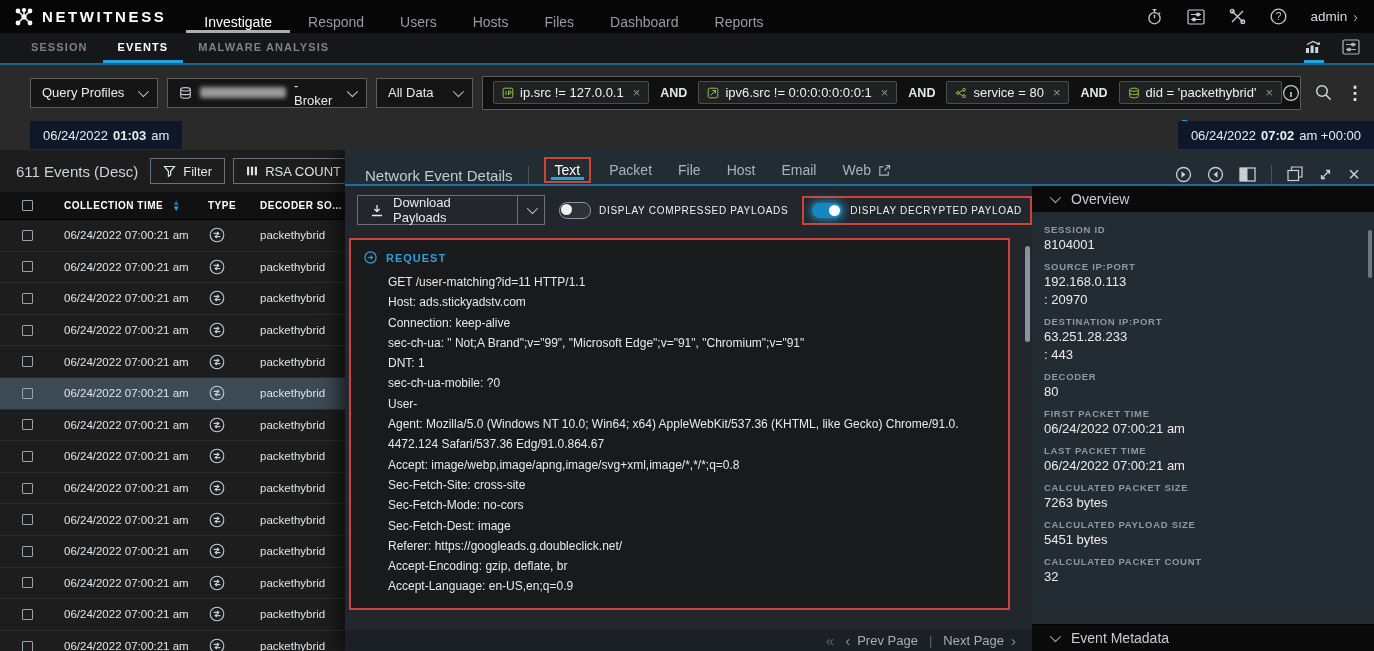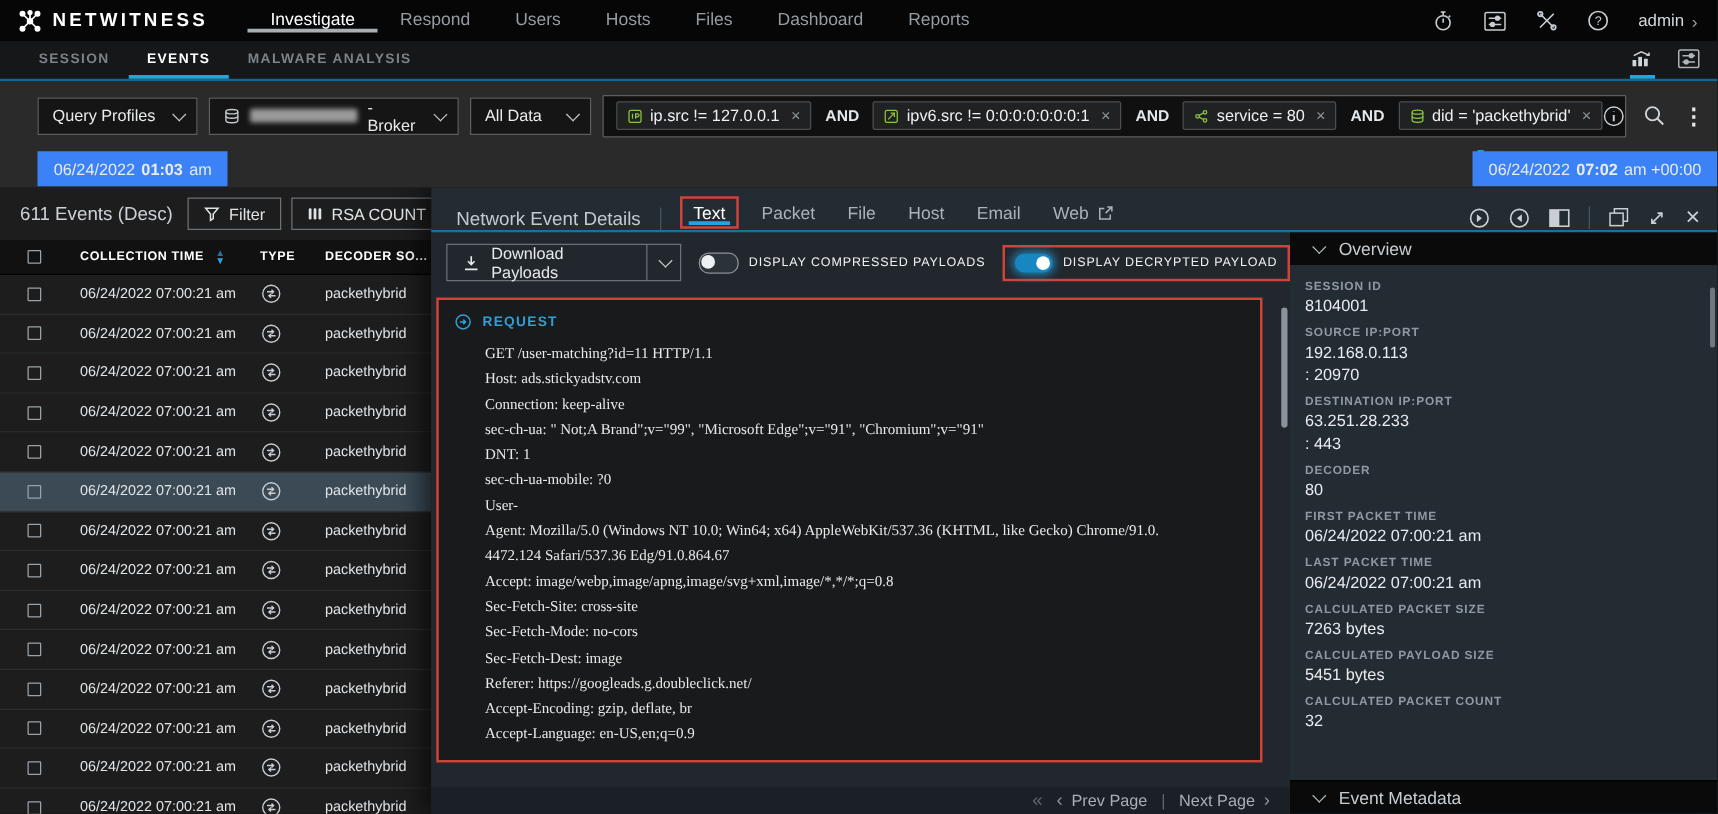--- a/index.html
+++ b/index.html
@@ -2,23 +2,23 @@
 <html><head>
 <meta charset="utf-8">
 <style>
   html,body{margin:0;padding:0;background:#101010;}
   body{width:1374px;height:651px;position:relative;overflow:hidden;
        font-family:"Liberation Sans",sans-serif;-webkit-font-smoothing:antialiased;}
   svg{display:block}
   
   .topnav{position:absolute;top:0;left:0;right:0;height:33px;background:#060606;
           display:flex;align-items:stretch;padding:0 16px 0 14px;box-sizing:border-box;z-index:10}
-  .brand{display:flex;align-items:center;gap:8px;margin-right:32px}
+  .brand{display:flex;align-items:center;gap:8px;margin-right:20px}
   .brand-text{color:#fff;font-size:15px;font-weight:600;letter-spacing:2.6px}
-  .tn-menu{display:flex;align-items:center}
+  .tn-menu{display:flex;align-items:flex-end}
   .tn-item{display:flex;align-items:center;padding:0 18px;font-size:14px;color:#959ca2;
            cursor:pointer;border-bottom:3px solid transparent;box-sizing:border-box}
   .tn-item.active{color:#fff;border-bottom-color:#a9aeb2}
   .tn-right{margin-left:auto;display:flex;align-items:center;gap:24px}
   .tn-user{color:#d5d9dc;font-size:13.5px;display:flex;align-items:center;gap:6px}
   .tn-user .gt{color:#9aa2a8;font-size:14px}
   
   .subnav{position:absolute;top:33px;left:0;right:0;height:32px;background:#151718;
           border-bottom:2px solid #13688f;display:flex;align-items:stretch;
           padding-left:16px;box-sizing:border-box;z-index:10}
@@ -41,21 +41,21 @@
            align-items:center;padding:0 10px;box-sizing:border-box;min-width:0;overflow:hidden;border-radius:1px}
   .pills{display:flex;align-items:center;white-space:nowrap}
   .pill{display:inline-flex;align-items:center;gap:6px;background:#1f2122;border:1px solid #4b4e50;
         border-radius:2px;padding:3px 8px;font-size:13px;color:#eef1f3}
   .pill-x{color:#8d969c;margin-left:3px;font-size:13px;cursor:pointer}
   .pill-and{margin:0 11px;font-size:12.5px;font-weight:700;color:#e4e8ea}
   .qb-info{margin-left:auto}
   .kebab{color:#e2e6e9;font-size:18px;font-weight:700;width:14px;text-align:center;line-height:1}
   
   .timebar{position:absolute;top:120px;left:0;right:0;height:30px;background:#2a2a2a;z-index:9}
-  .time-box{position:absolute;top:1px;height:28px;background:#3b82f6;color:#e9ebed;font-size:13px;
+  .time-box{position:absolute;top:1px;height:28px;background:#0f172a;color:#e9ebed;font-size:13px;
             display:flex;align-items:center;gap:5px;padding:0 13px}
   .time-box.start{left:30px}
   .time-box.end{right:0}
   .tb-bold{font-weight:700}
   .spike-a{position:absolute;left:1182px;top:0px;width:5px;height:27px;background:#1e9cd7}
   .spike-b{position:absolute;left:1188px;top:14px;width:3px;height:13px;background:#16719c}
   
   .events{position:absolute;top:150px;left:0;width:345px;bottom:0;background:#1d1d1d;z-index:1}
   .ev-toolbar{height:42px;display:flex;align-items:center;gap:8px;padding-left:16px;white-space:nowrap}
   .ev-count{font-size:15px;color:#ccd2d7;margin-right:4px}
@@ -104,21 +104,21 @@
   .switch.off{background:#2b3238;border:1px solid #8b939a}
   .switch .knob{position:absolute;top:1px;width:11px;height:11px;background:#eef1f3;border-radius:50%}
   .switch.off .knob{left:1px}
   .switch.on{background:#1787c2;box-shadow:0 0 8px 2px rgba(37,163,224,.75)}
   .switch.on .knob{right:2px;top:2px;background:#fff}
   .redbox{border:2px solid #cf4338;display:flex;align-items:center;gap:8px;padding:5px 8px}
   .dcontent{position:absolute;left:4px;top:52px;width:661px;bottom:41px;background:#191a1c;
             border:2px solid #cf4338;box-sizing:border-box;padding:11px 0 0 13px;overflow:hidden}
   .req-head{display:flex;align-items:center;gap:9px;font-size:11px;font-weight:700;
             letter-spacing:1px;color:#2f9fd6}
-  .req-body{margin-top:8px;padding-left:24px;font-family:Liberation Serif, serif;
+  .req-body{margin-top:8px;padding-left:24px;font-family:Liberation Sans, sans-serif;
             font-size:12px;line-height:20.3px;color:#e9e9e9;white-space:pre}
   .dscroll{position:absolute;right:2px;top:60px;width:5px;height:96px;background:#8a939b;border-radius:3px}
   .dfooter{position:absolute;left:0;right:0;bottom:0;height:21px;background:#1a2026;display:flex;
            align-items:center;justify-content:flex-end;gap:11px;padding-right:16px;font-size:13px;color:#a7b0b7}
   .pg-first{color:#5d6871;font-size:15px;cursor:pointer}
   .pg-item{display:flex;align-items:center;gap:7px;cursor:pointer}
   .pg-chev{color:#8a939b;font-size:15px}
   .pg-div{color:#5d6871}
   
   .dsidebar{width:342px;flex:none;background:#232b33;position:relative;display:flex;flex-direction:column}

